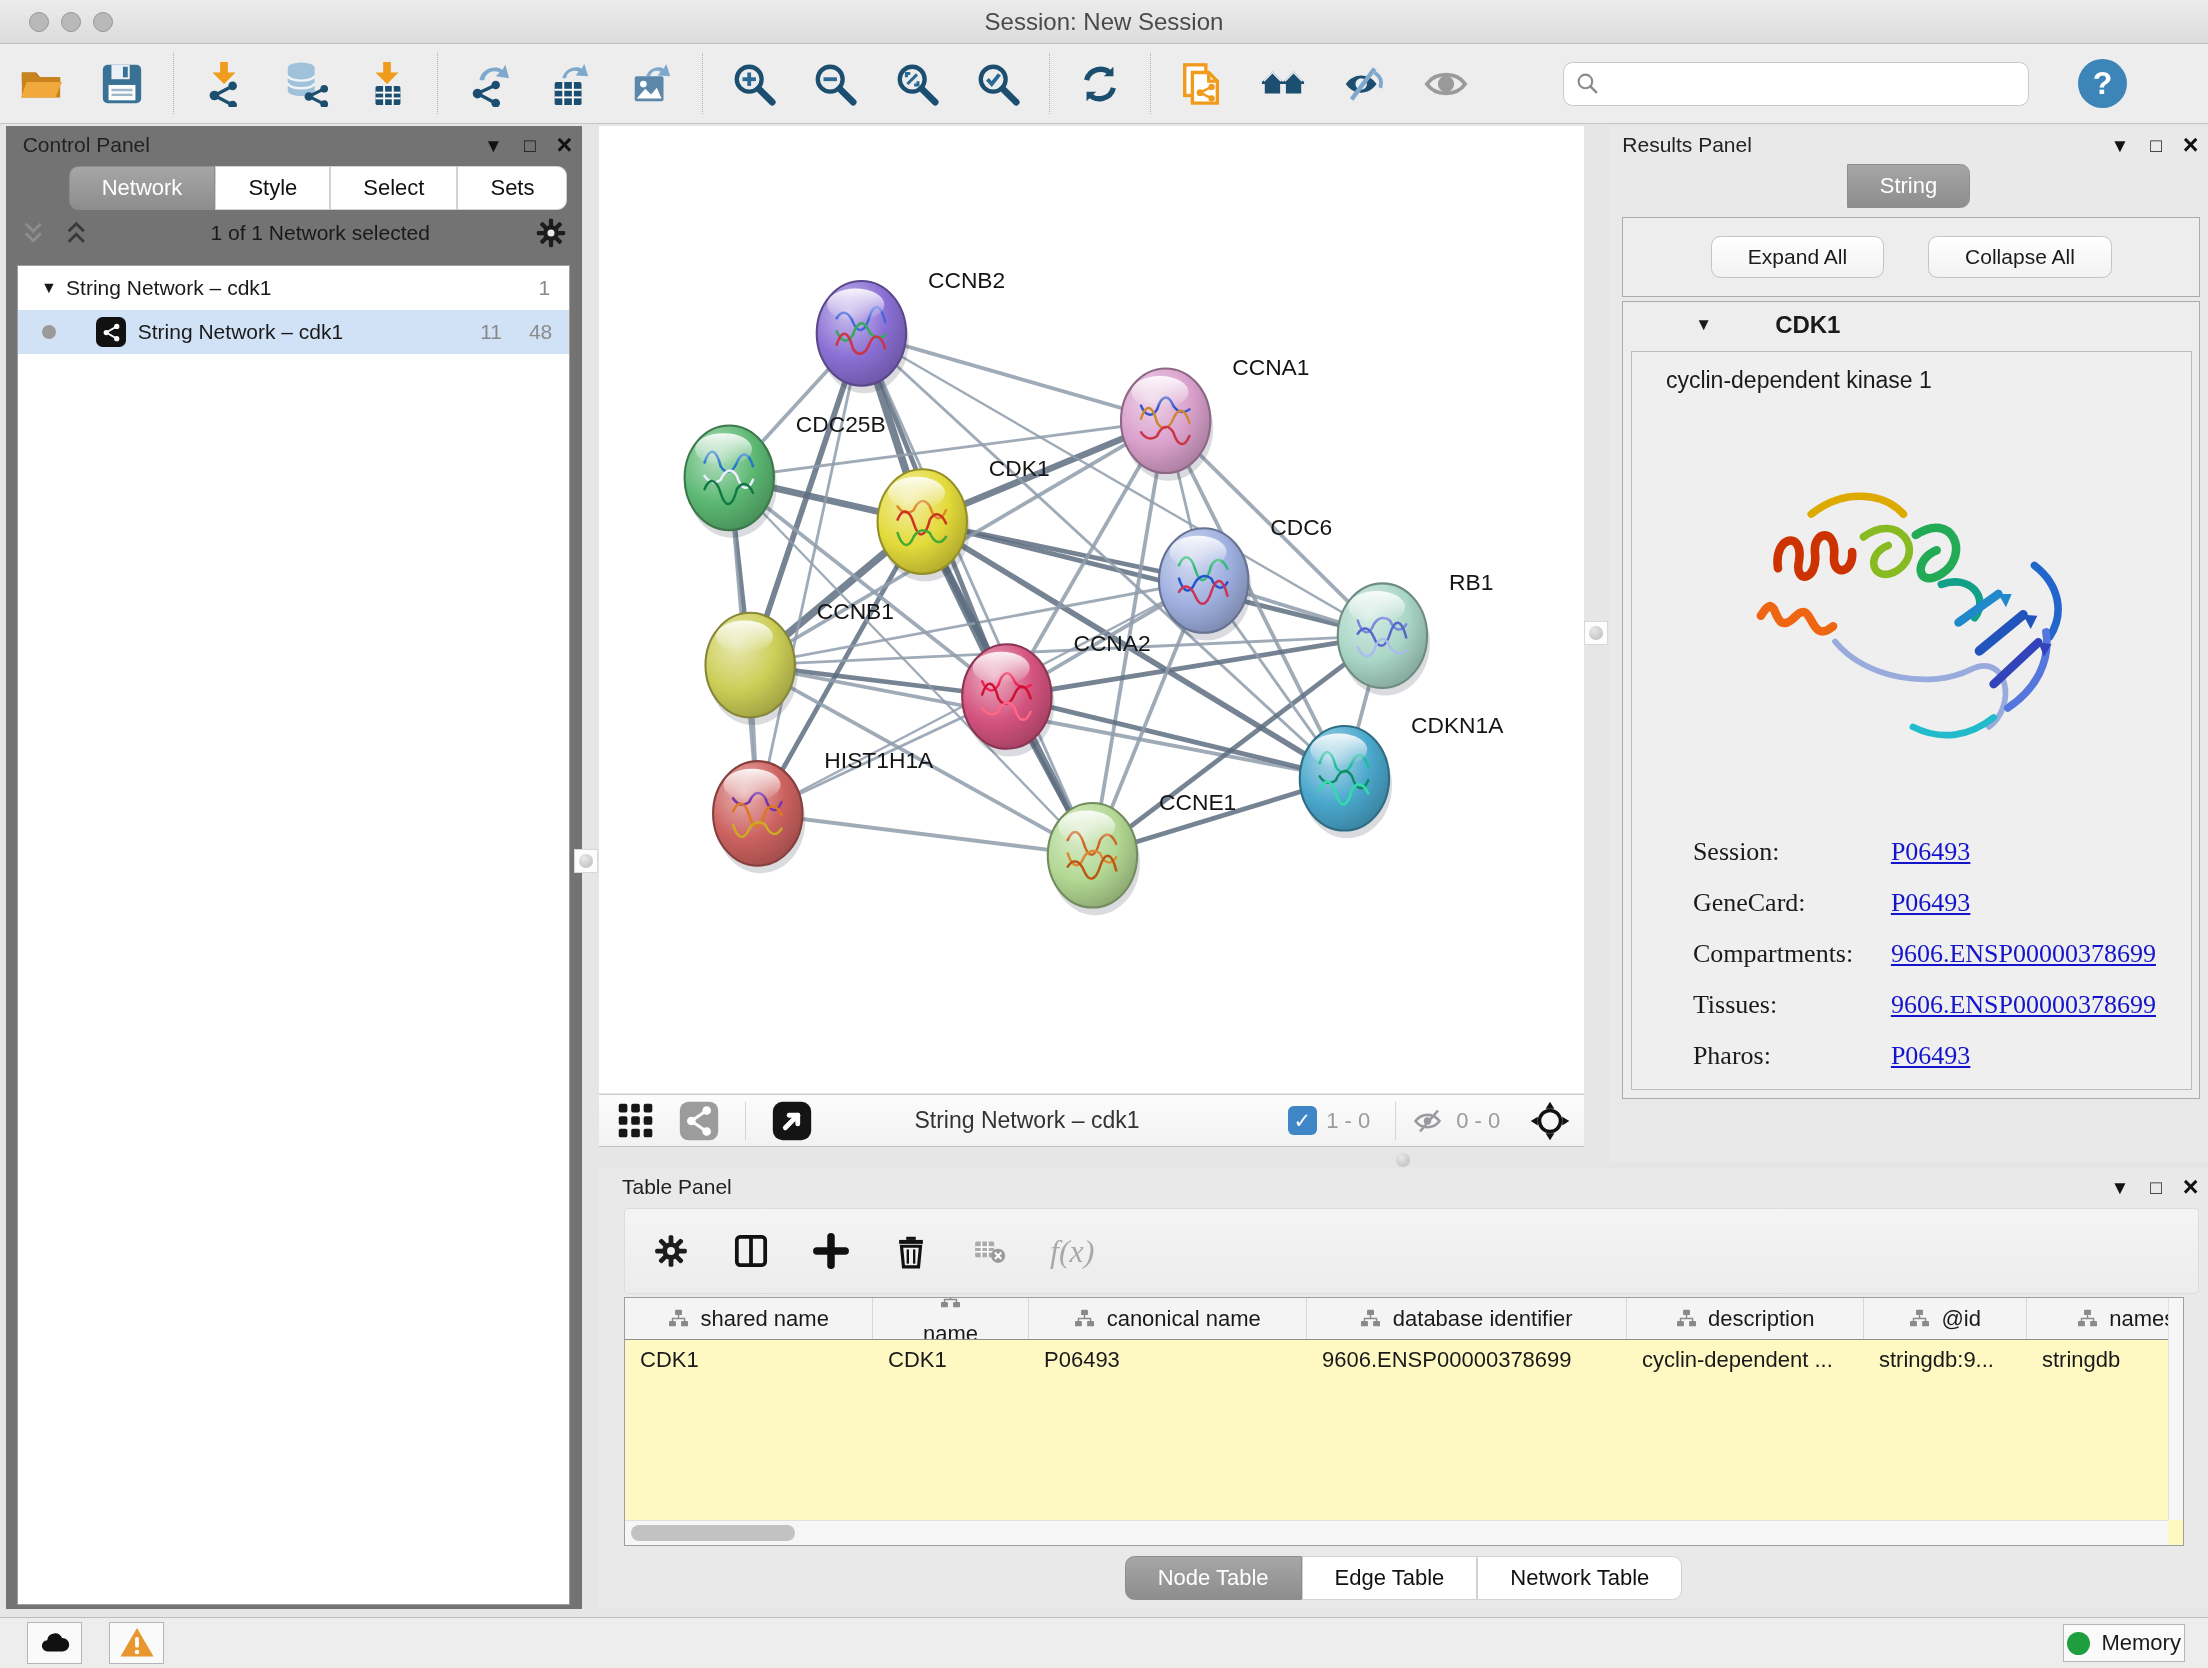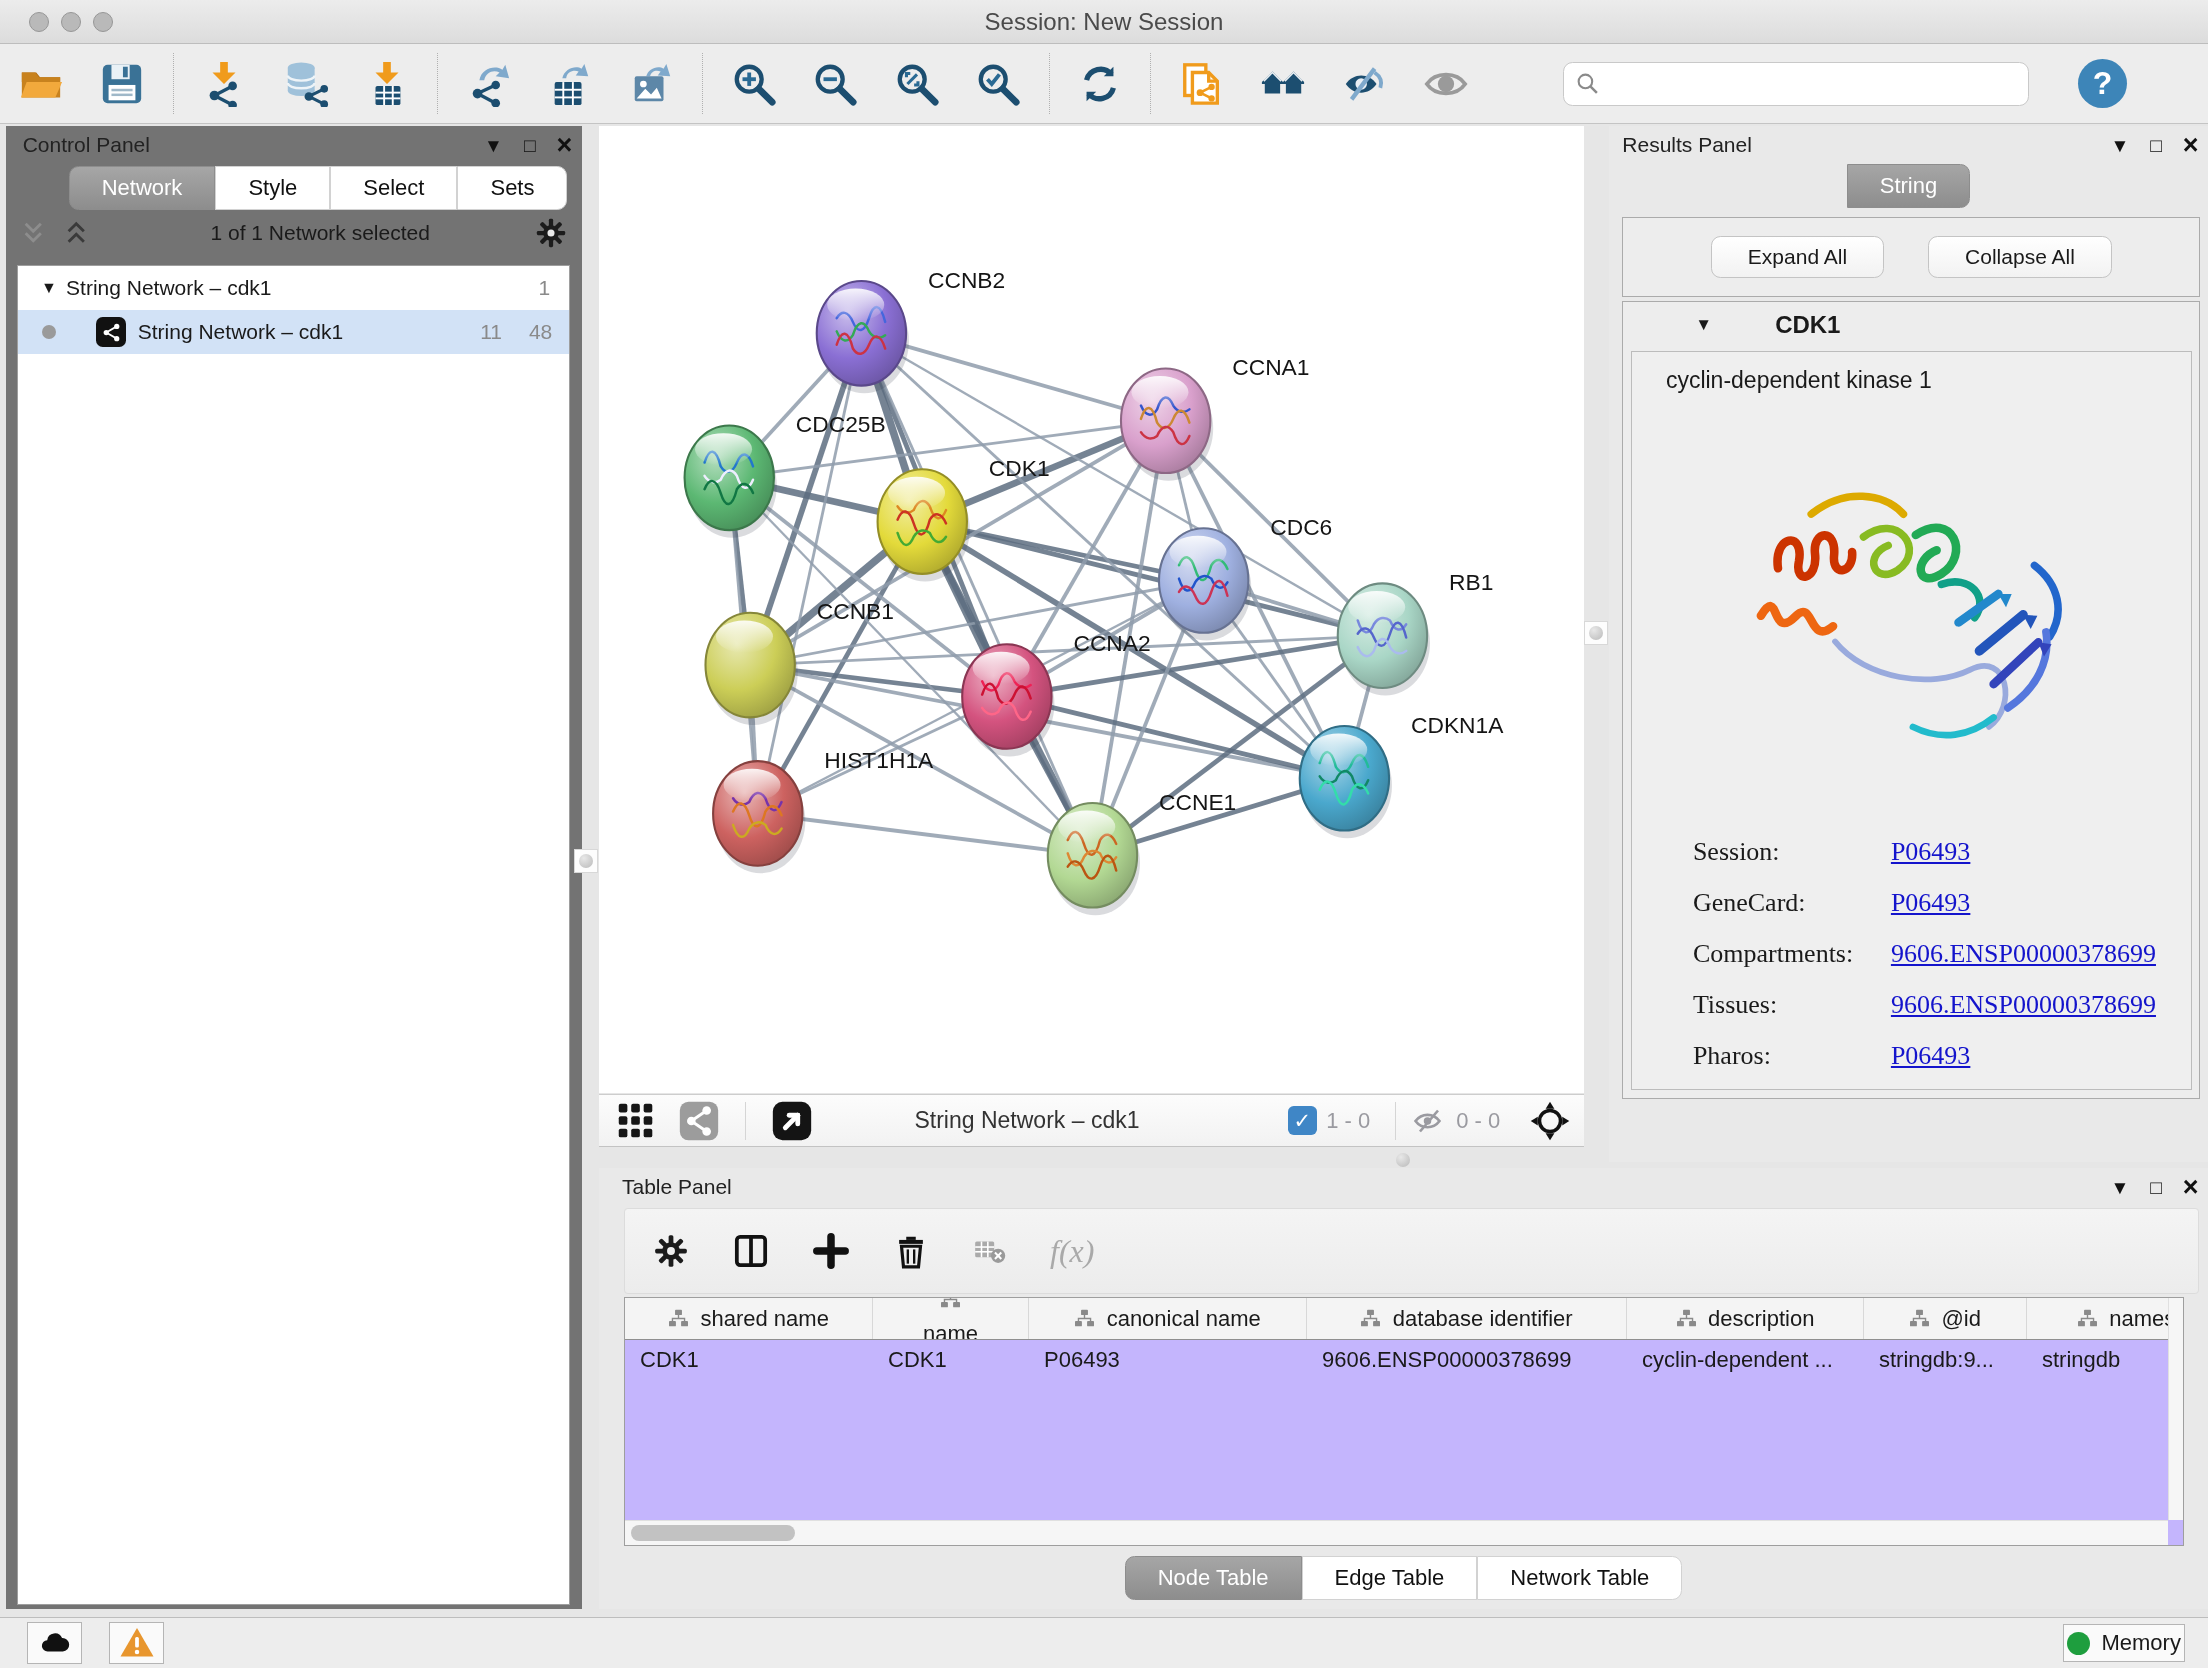--- a/index.html
+++ b/index.html
@@ -110,21 +110,21 @@
   .xlink-value { color:#1414cc; text-decoration:underline; }
 
   
   #table-panel { position:absolute; left:599px; top:1168px; width:1609px; height:441px; background:#e9e9e9; }
   #table-panel .panel-header { padding-left:23px; }
   #tp-toolbar { position:absolute; left:25px; right:9.5px; top:40px; height:86px;
     background:linear-gradient(#f4f4f4,#ececec); border:1px solid #dcdcdc; border-radius:3.8px;
     display:flex; align-items:center; gap:38px; padding-left:25px; }
   #tp-toolbar .ticon { width:42px; height:42px; display:flex; align-items:center; justify-content:center; }
   #fx-label { font-family:"Liberation Serif","DejaVu Serif",serif; font-style:italic; color:#a9a9a9; font-size:32px; }
-  #tp-table { position:absolute; left:25px; right:24px; top:129px; height:249px; background:#c4b5fd;
+  #tp-table { position:absolute; left:25px; right:24px; top:129px; height:249px; background:#fef9c3;
     border:1px solid #9e9e9e; overflow:hidden; }
   #tp-header { display:flex; height:42px; background:#f4f4f4; border-bottom:1.9px solid #8f8f8f; }
   .th { display:flex; align-items:center; justify-content:center; gap:11.4px; font-size:22px;
     border-right:1px solid #d8d8d8; overflow:hidden; white-space:nowrap; flex:none; }
   .th svg { flex:none; }
   #tp-row { display:flex; height:40px; align-items:center; }
   .td { padding-left:15px; font-size:22px; white-space:nowrap; overflow:hidden; flex:none; }
   #tp-hscroll { position:absolute; left:0px; right:15px; bottom:0px; height:25px; background:#f6f6f6;
     border-top:1px solid #e0e0e0; }
   #tp-hscroll .thumb { position:absolute; left:5.7px; top:3.8px; width:164px; height:16px;

